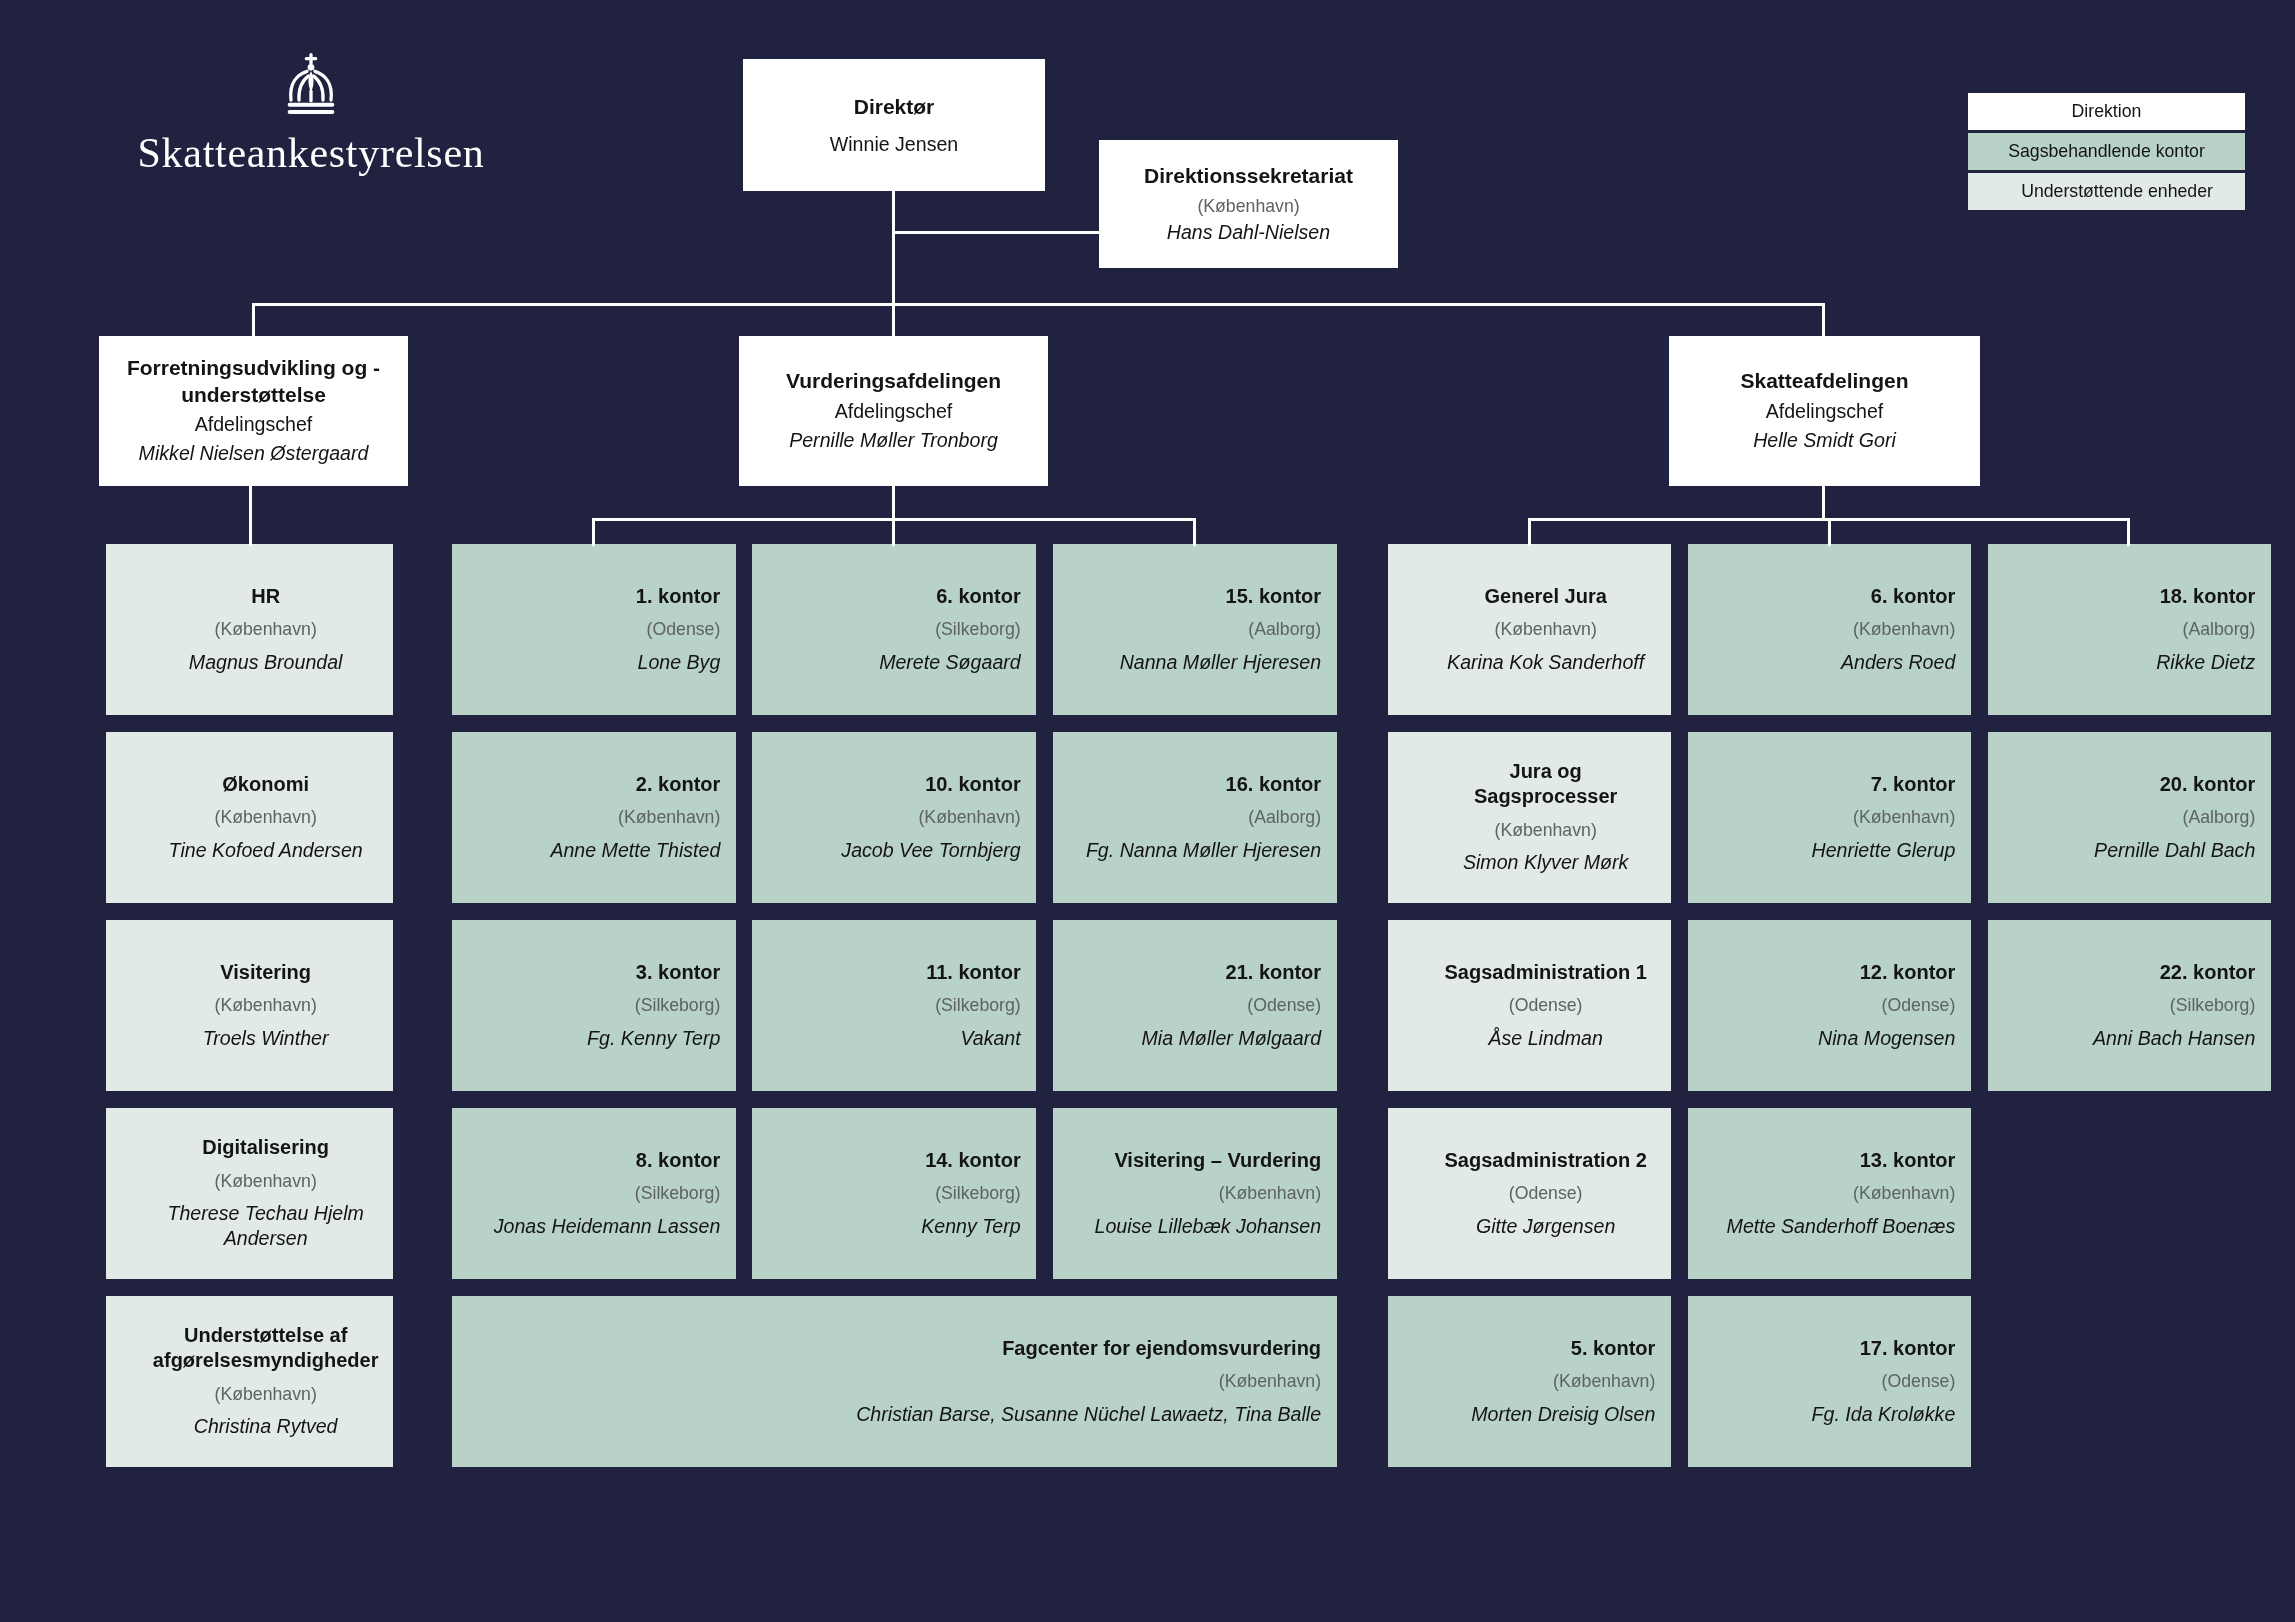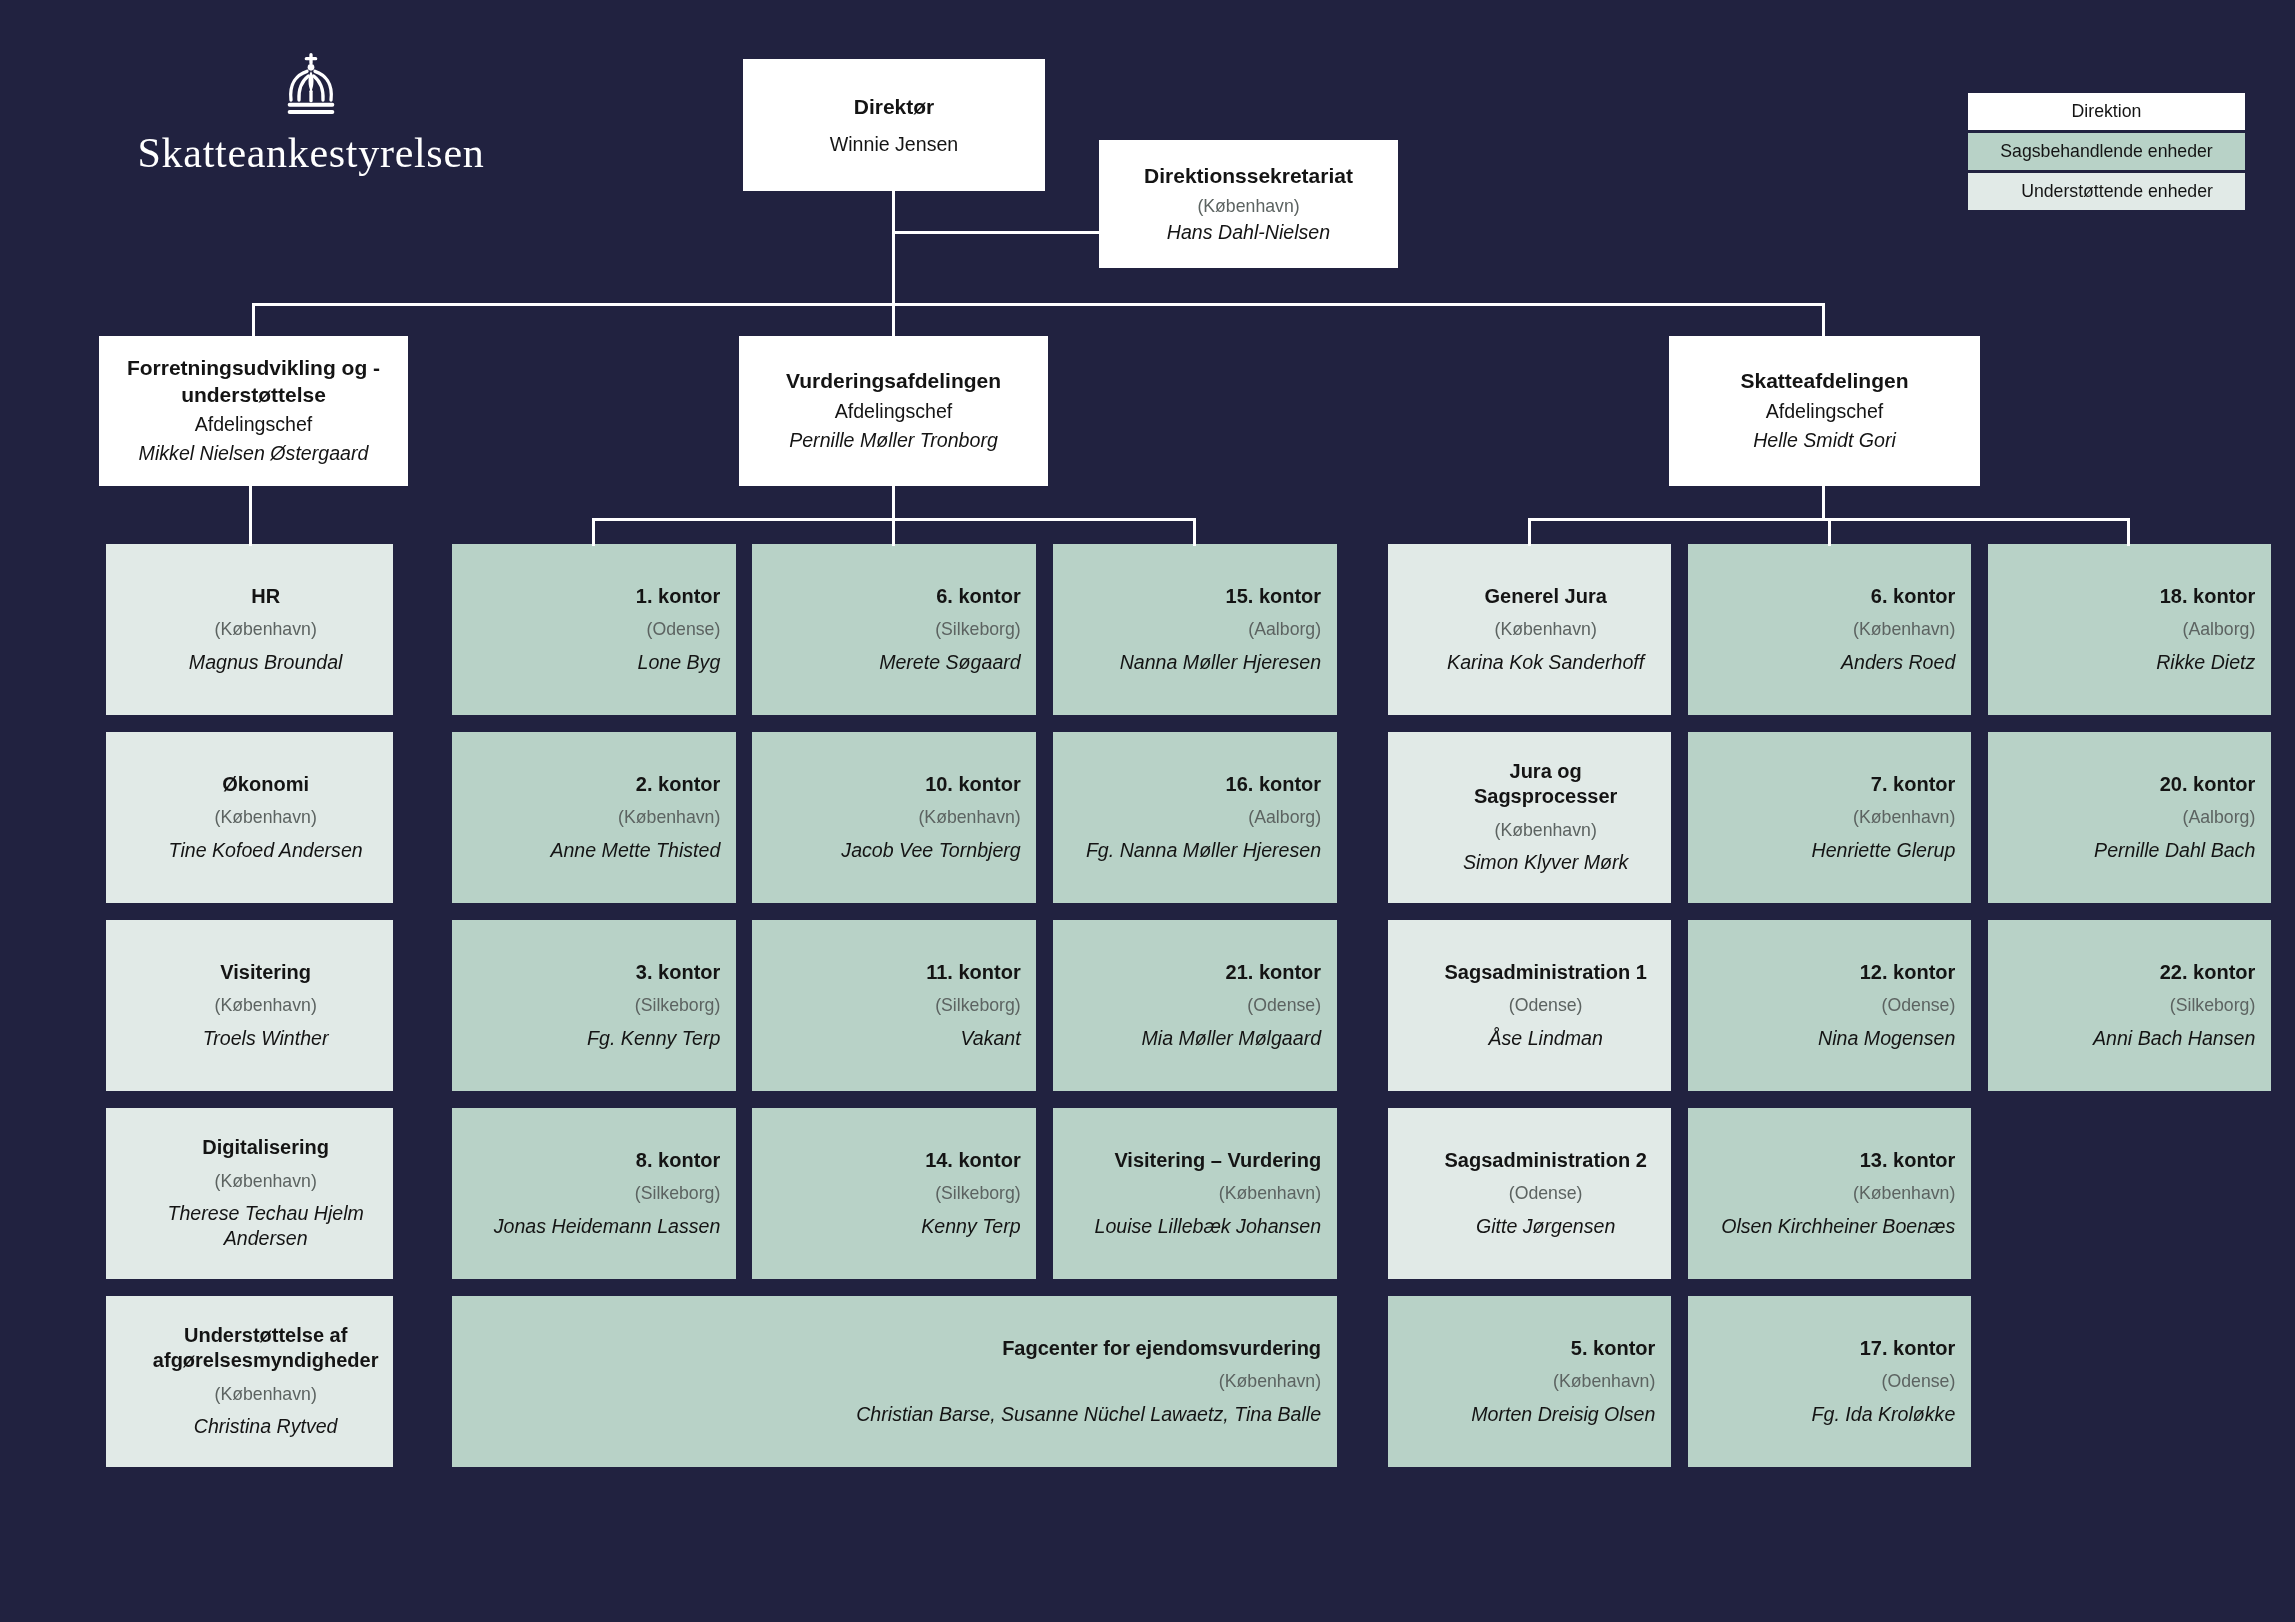--- a/index.html
+++ b/index.html
@@ -93,21 +93,21 @@
     <div class="b-loc">(København)</div>
     <div class="b-name">Hans Dahl-Nielsen</div>
   </div>
 
   <div class="legend">
 
   <div class="legend-item white">
         <span>Direktion</span>
       </div>
       <div class="legend-item green">
-        <span>Sagsbehandlende enheder</span>
+        <span>Sagsbehandlende kontor</span>
       </div>
       <div class="legend-item light">
         <span>Understøttende enheder</span>
       </div>
     </div>
 
   <div class="box dept" id="dept-forretning">
     <div class="b-title">Forretningsudvikling og -understøttelse</div>
     <div class="b-role">Afdelingschef</div>
     <div class="b-name">Mikkel Nielsen Østergaard</div>
@@ -269,21 +269,21 @@
         <div class="u-name">Anni Bach Hansen</div>
       </div>
       <div class="unit-box light">
         <div class="u-title">Sagsadministration 2</div>
         <div class="u-loc">(Odense)</div>
         <div class="u-name">Gitte Jørgensen</div>
       </div>
       <div class="unit-box green">
         <div class="u-title">13. kontor</div>
         <div class="u-loc">(København)</div>
-        <div class="u-name">Olsen Kirchheiner Boenæs</div>
+        <div class="u-name">Mette Sanderhoff Boenæs</div>
       </div>
       <div class="unit-box empty">
         
         
         
       </div>
       <div class="unit-box green">
         <div class="u-title">5. kontor</div>
         <div class="u-loc">(København)</div>
         <div class="u-name">Morten Dreisig Olsen</div>

